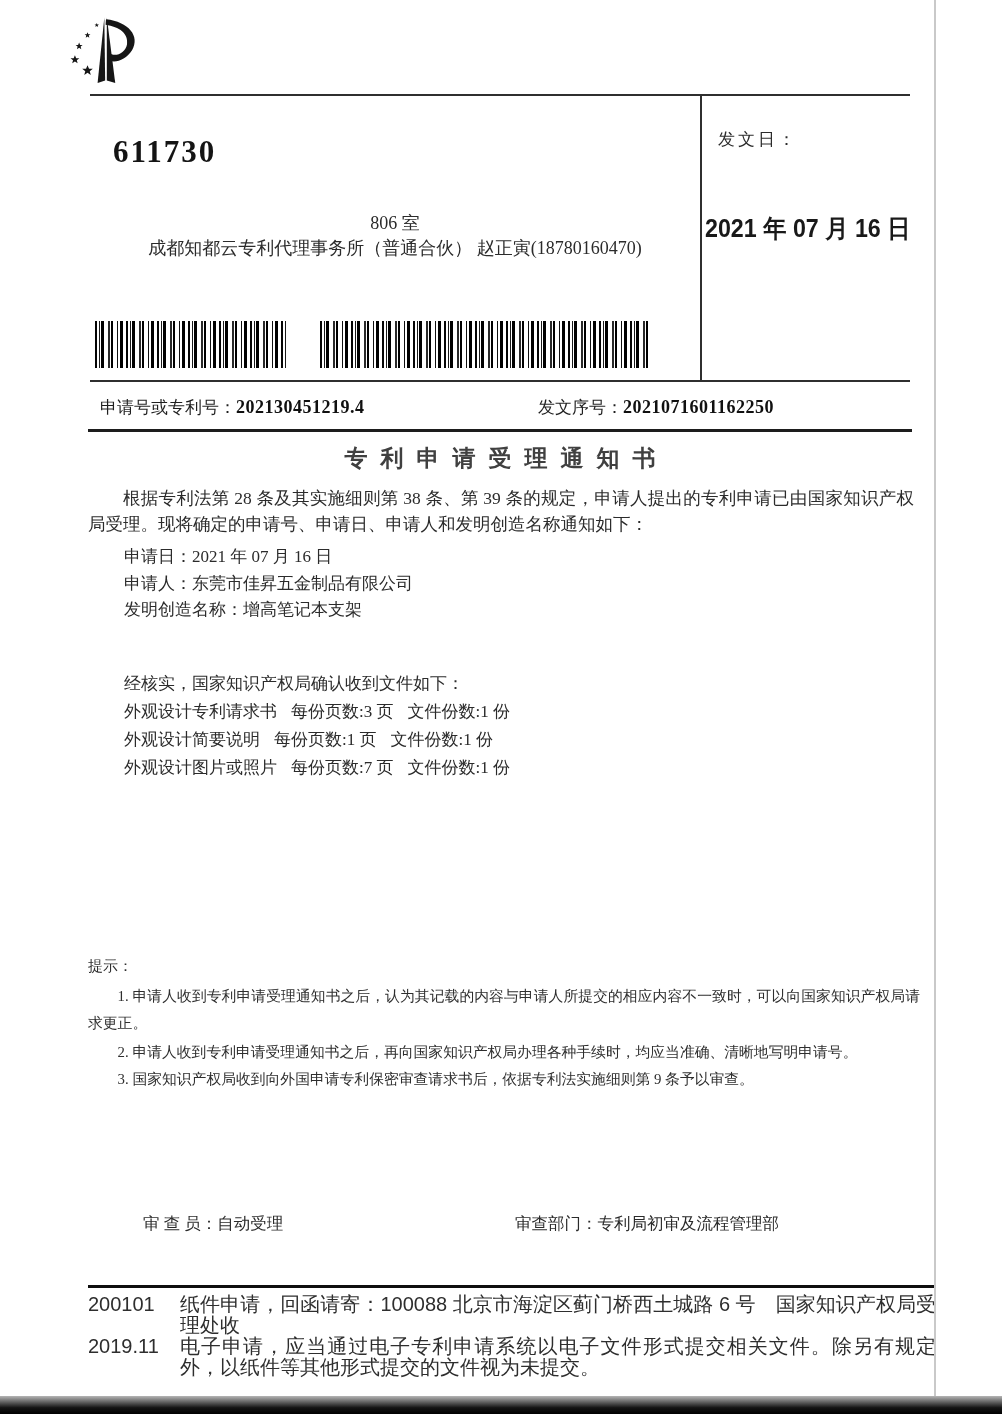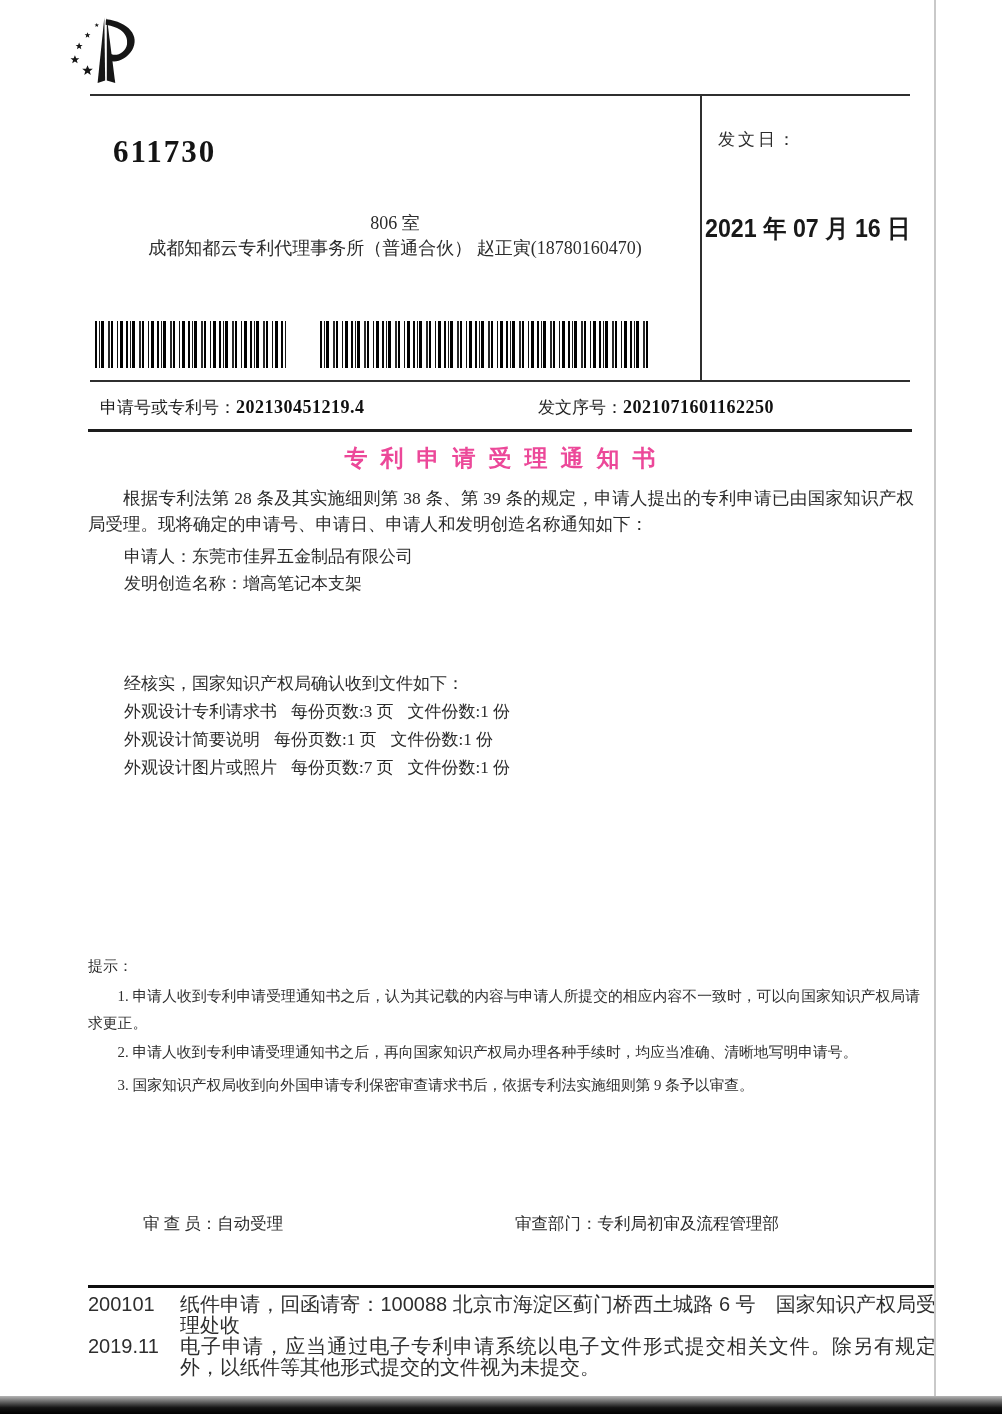--- a/index.html
+++ b/index.html
@@ -57,40 +57,40 @@
   .barcode-left{left:95px;width:192px;}
   .barcode-right{left:320px;width:331px;}
   
   .numbers-row{position:absolute;left:0;top:396px;width:1002px;font-size:17px;color:#1f1f1f;}
   .num-left{position:absolute;left:100px;top:0;white-space:nowrap;}
   .num-right{position:absolute;left:538px;top:0;white-space:nowrap;}
   .num-val{font-weight:700;font-size:18px;color:#101010;letter-spacing:0.5px;}
   
   .notice-title{
     position:absolute;left:88px;top:443px;width:824px;text-align:center;
-    font-size:23px;font-weight:700;color:#ec4899;letter-spacing:13px;text-indent:13px;
+    font-size:23px;font-weight:700;color:#404040;letter-spacing:13px;text-indent:13px;
   }
   .intro{
     position:absolute;left:88px;top:485px;width:826px;
     font-size:17.5px;line-height:26px;color:#2b2b2b;
     text-indent:2em;text-align:justify;margin:0;
   }
   .fields{position:absolute;left:124px;top:544px;font-size:17px;line-height:26.5px;color:#2b2b2b;}
   .fields .row{white-space:nowrap;}
   .received{position:absolute;left:124px;top:670px;font-size:17px;line-height:28px;color:#2b2b2b;}
   .received .row{white-space:nowrap;}
   .received .seg{margin-right:14px;}
   .received .seg:last-child{margin-right:0;}
   
   .tips-label{position:absolute;left:88px;top:957px;font-size:15px;color:#2e2e2e;}
   .tip{position:absolute;left:88px;width:832px;font-size:14.8px;line-height:27px;color:#2e2e2e;
     text-indent:2em;margin:0;text-align:justify;}
   .tip1{top:983px;}
   .tip2{top:1039px;}
-  .tip3{top:1066px;margin-top:6px;}
+  .tip3{top:1066px;}
   
   .signoff{position:absolute;left:0;top:1213px;width:1002px;font-size:16.5px;color:#2b2b2b;}
   .examiner{position:absolute;left:143px;top:0;white-space:nowrap;}
   .dept{position:absolute;left:515px;top:0;white-space:nowrap;}
   
   .footer{
     position:absolute;left:88px;top:1294px;width:848px;
     font-family:"Liberation Sans","DejaVu Sans",sans-serif;
     font-size:20px;line-height:21px;color:#2e2e2e;
   }
@@ -145,20 +145,23 @@
   </div>
 
   <div class="rule rule-thick"></div>
 
   <div class="notice-title">专利申请受理通知书</div>
 
   <p class="intro">根据专利法第 28 条及其实施细则第 38 条、第 39 条的规定，申请人提出的专利申请已由国家知识产权局受理。现将确定的申请号、申请日、申请人和发明创造名称通知如下：</p>
 
   <div class="fields">
     <div class="row">
+      <span>申请日：</span><span>2021 年 07 月 16 日</span>
+    </div>
+    <div class="row">
       <span>申请人：</span><span>东莞市佳昇五金制品有限公司</span>
     </div>
     <div class="row">
       <span>发明创造名称：</span><span>增高笔记本支架</span>
     </div>
   </div>
 
   <div class="received">
     <div class="row">经核实，国家知识产权局确认收到文件如下：</div>
     <div class="row">

